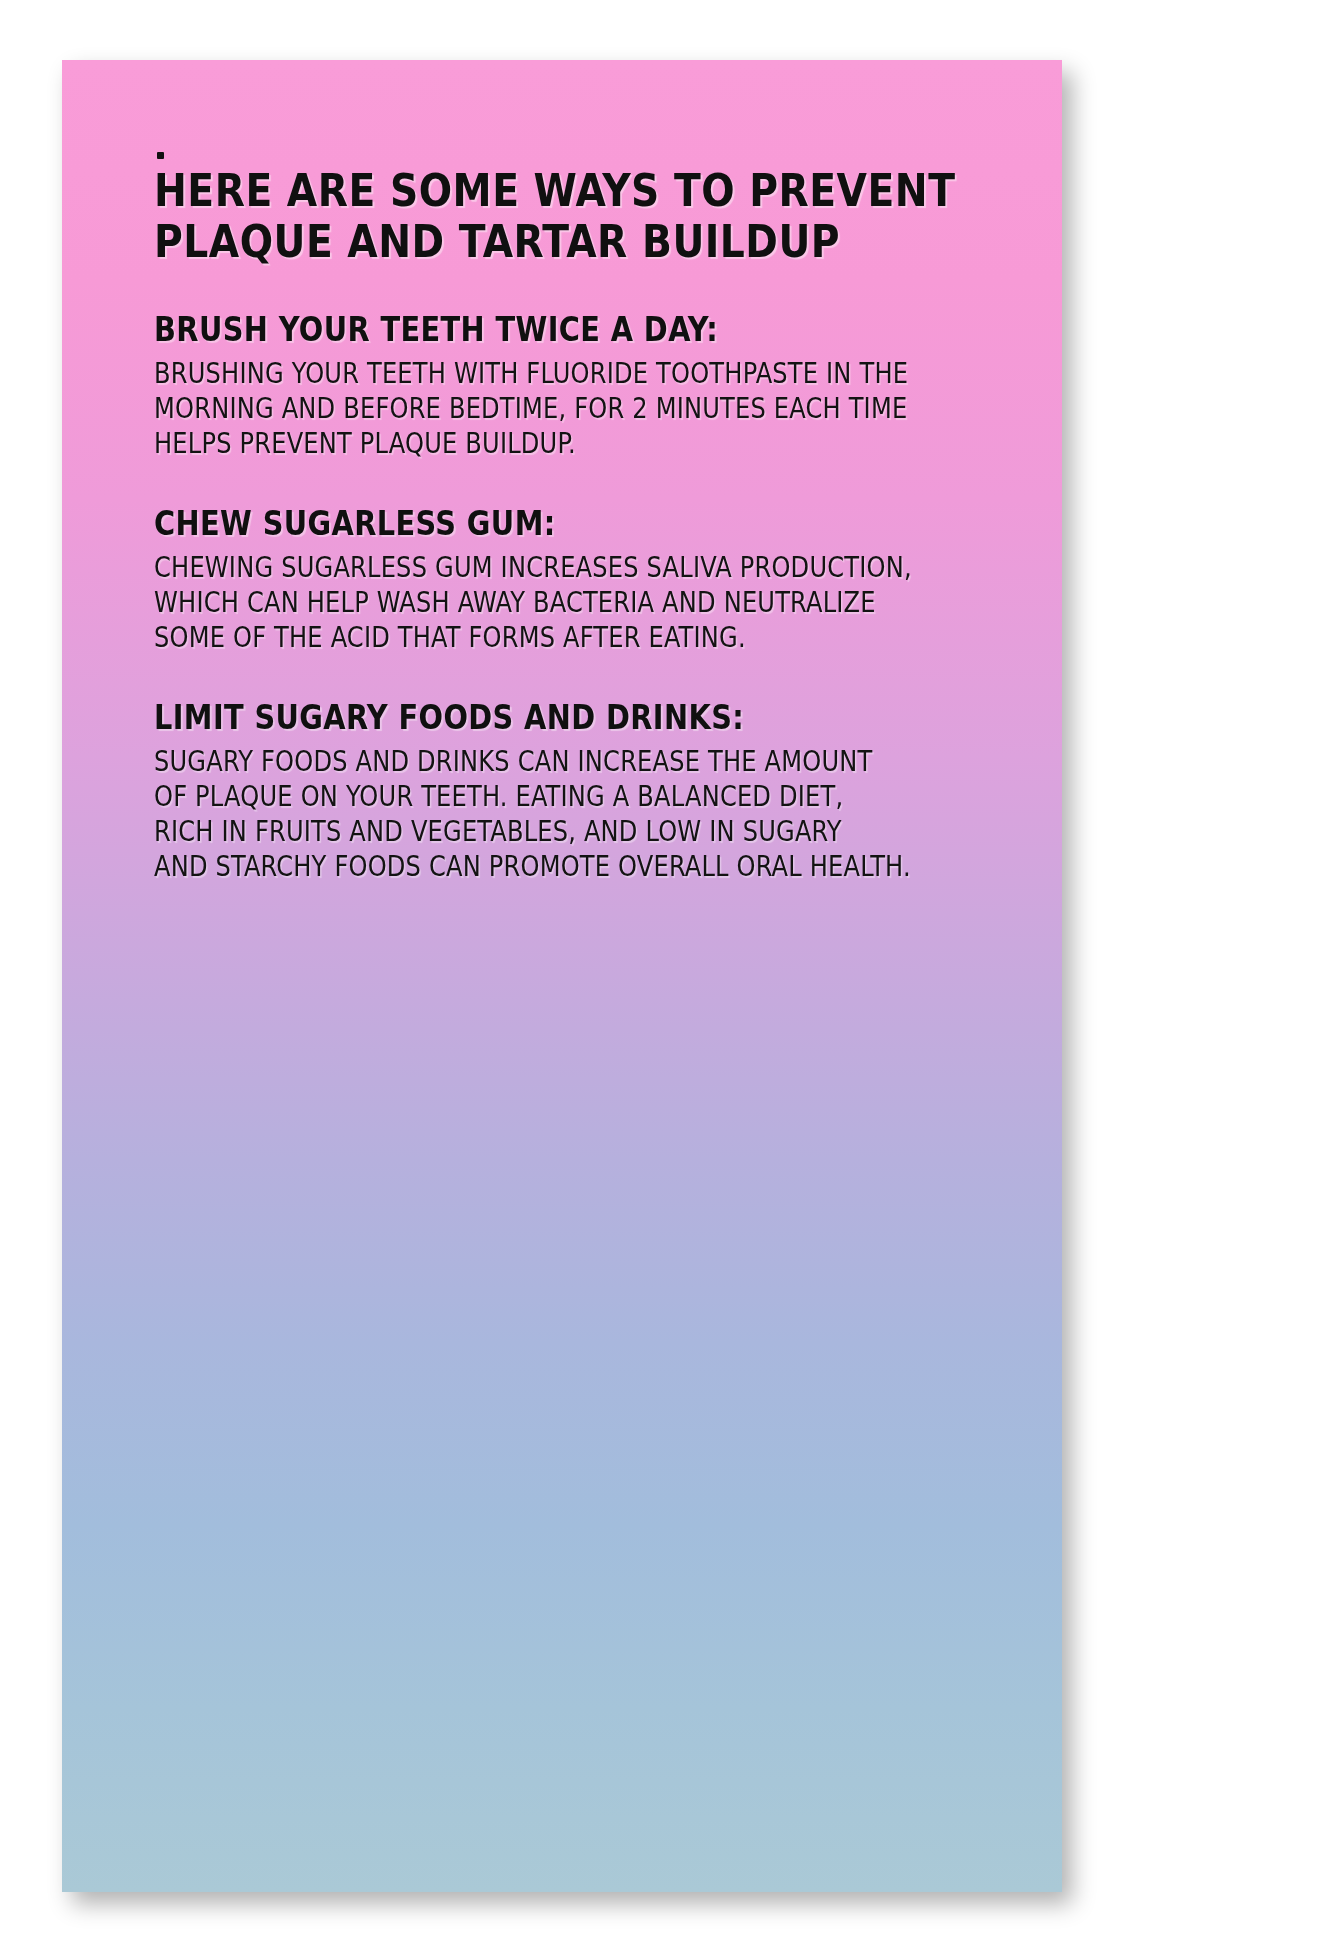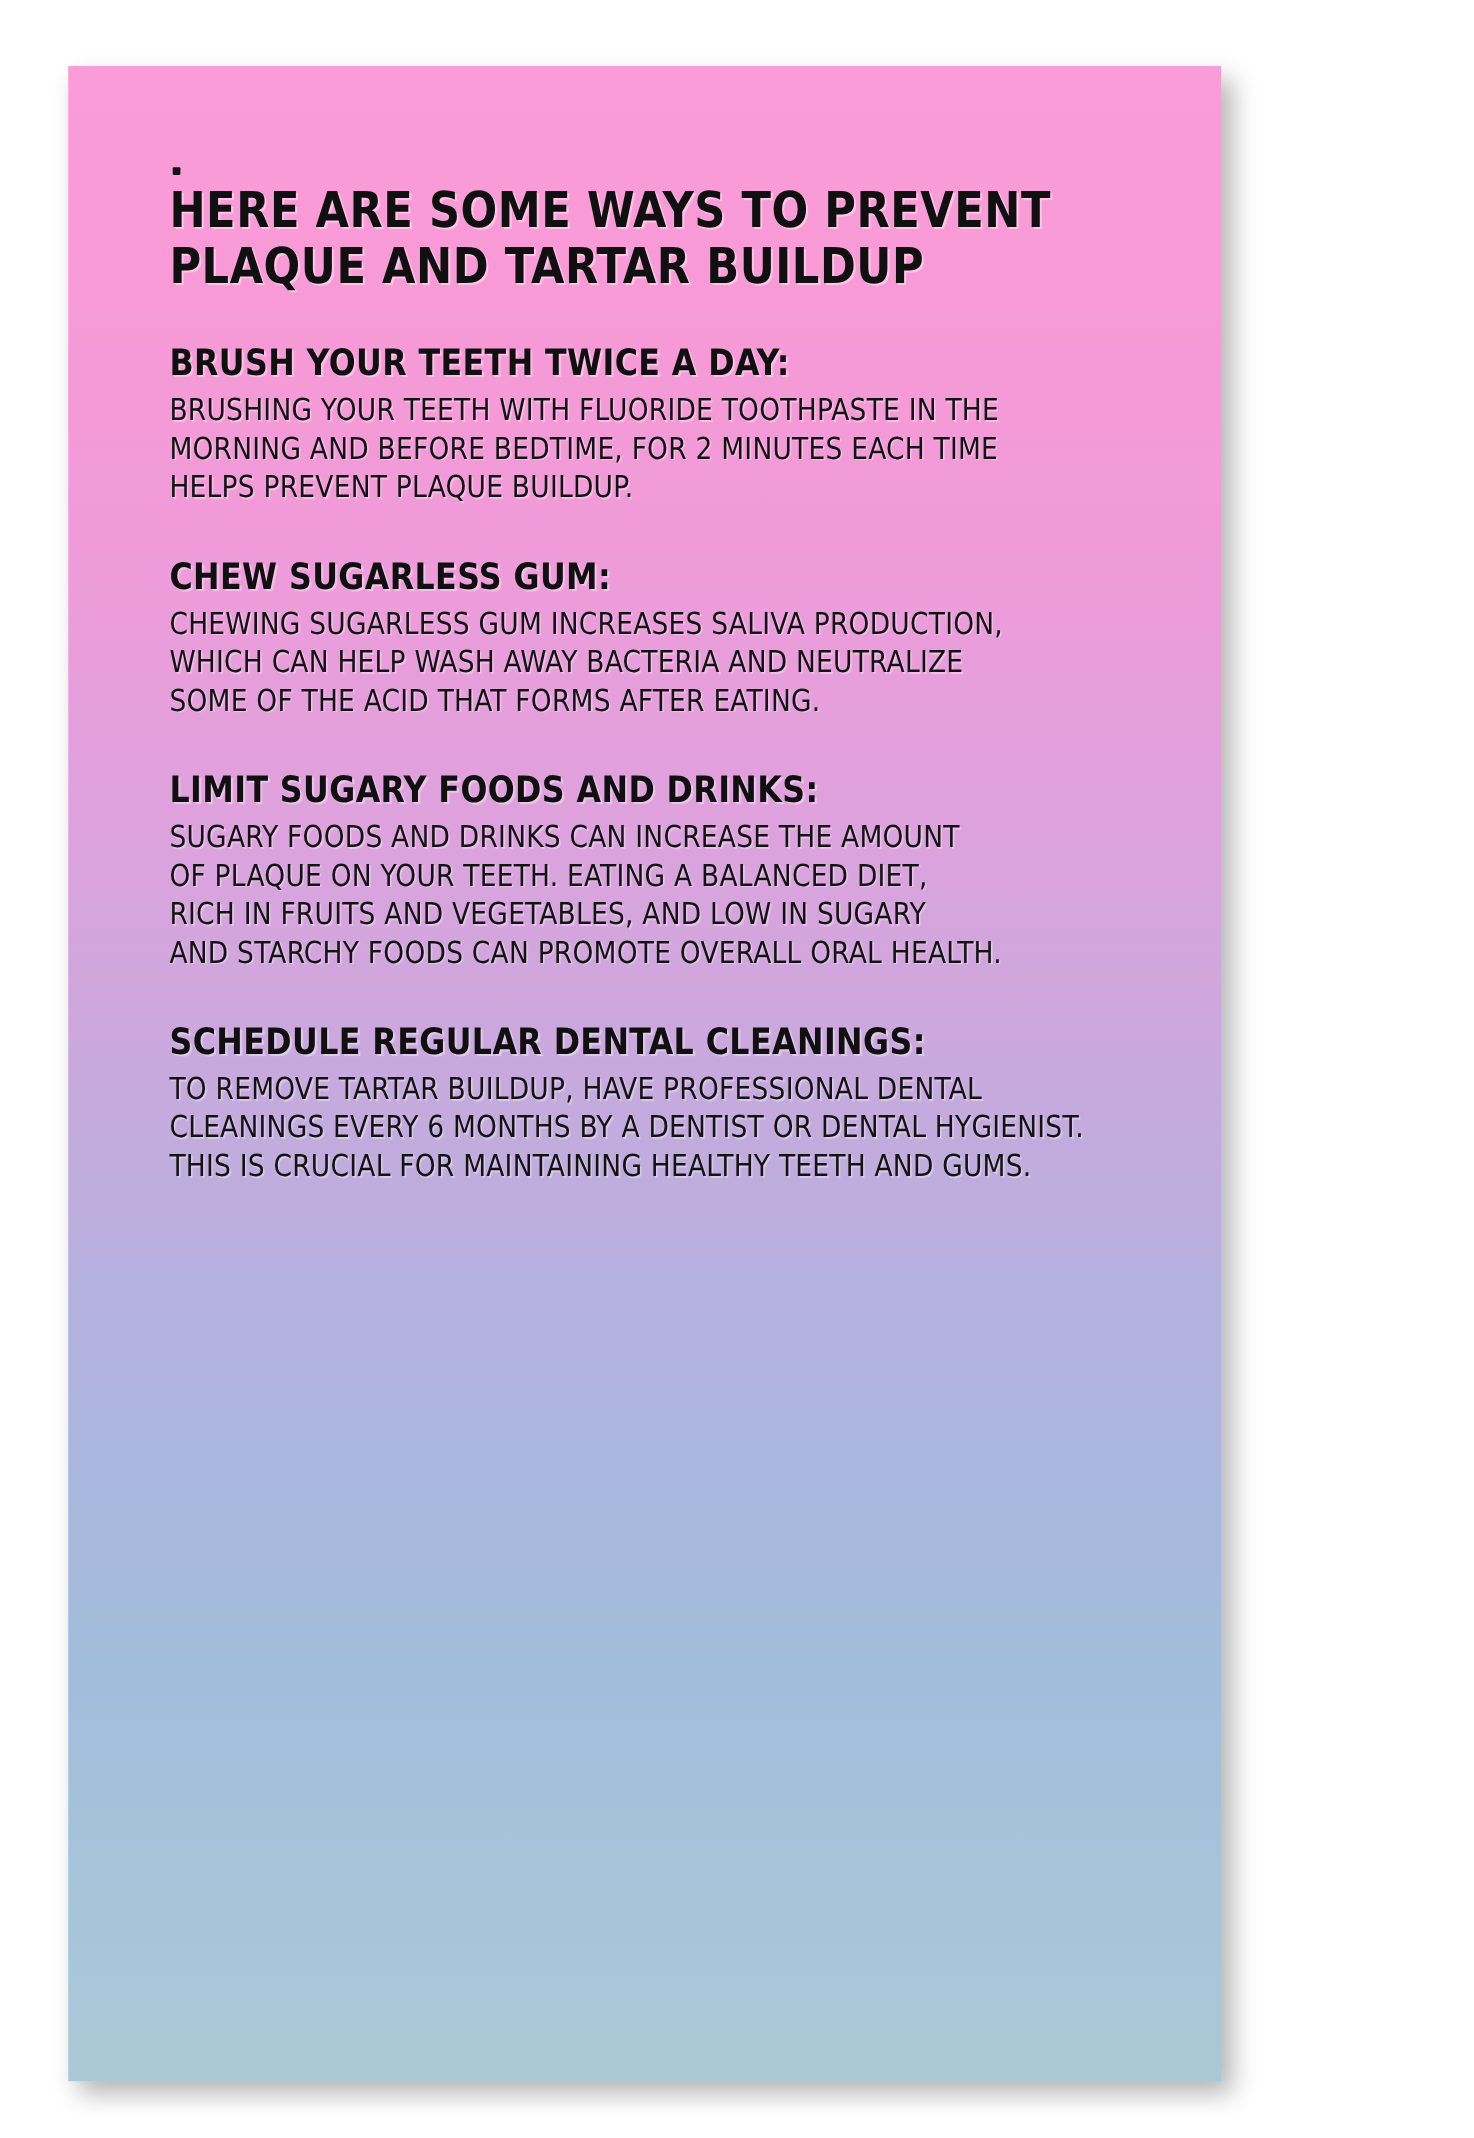--- a/index.html
+++ b/index.html
@@ -31,21 +31,20 @@
         #ef9bd9 24%,
         #dda2dd 38%,
         #c8a9dd 50%,
         #b6b0dd 60%,
         #a9b7dd 70%,
         #a2bddc 80%,
         #a5c4d9 90%,
         #aac9d6 100%);
     box-shadow: 10px 12px 22px rgba(0,0,0,0.30);
     overflow: hidden;
-    padding-left: 48px;
   }
   .content {
     position: absolute;
     left: 92px;
     top: 92px;
     right: 60px;
   }
   .dot {
     width: 7px;
     height: 7px;
@@ -126,22 +125,16 @@
 
       <div class="section">
         <div class="sec-head">Limit sugary foods and drinks:</div>
         <div class="sec-body">Sugary foods and drinks can increase the amount
 of plaque on your teeth. Eating a balanced diet,
 rich in fruits and vegetables, and low in sugary
 and starchy foods can promote overall oral health.</div>
       </div>
 
 
-      <div class="section">
-        <div class="sec-head">Schedule regular dental cleanings:</div>
-        <div class="sec-body">To remove tartar buildup, have professional dental
-cleanings every 6 months by a dentist or dental hygienist.
-This is crucial for maintaining healthy teeth and gums.</div>
-      </div>
 
     </div>
   </div>
 </div>
 
 </body></html>

